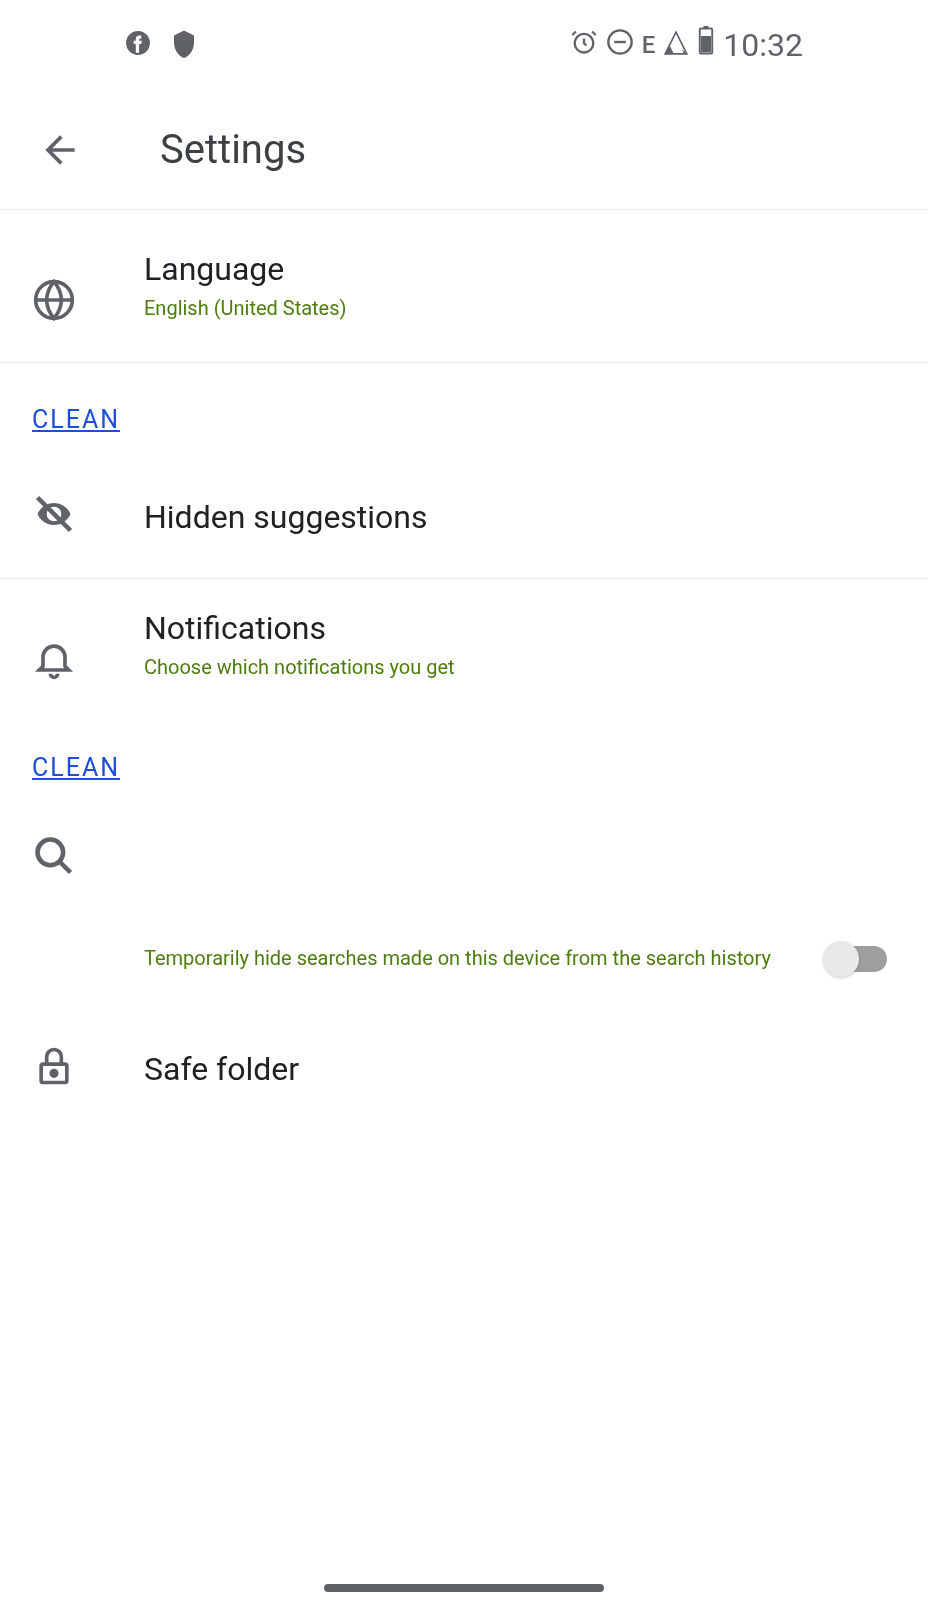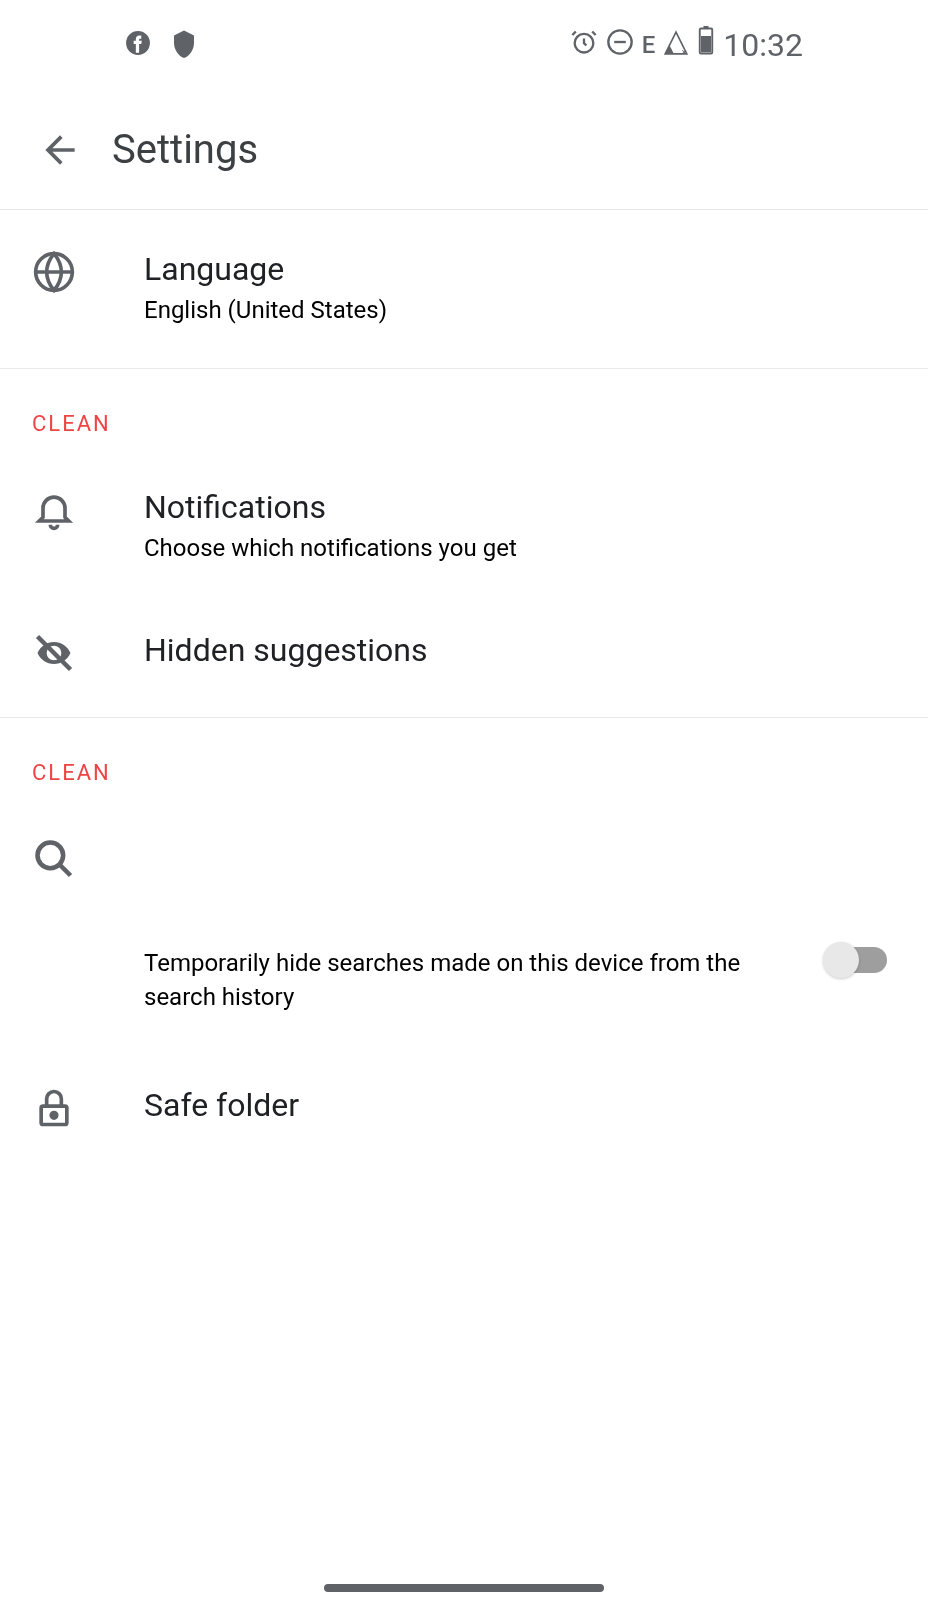--- a/index.html
+++ b/index.html
@@ -34,21 +34,21 @@
       font-size: 32px;
       color: #5f6368;
       letter-spacing: 0px;
     }
     
     .toolbar {
       height: 120px;
       display: flex;
       align-items: center;
       padding-left: 34px;
-      gap: 26px;
+      gap: 74px;
       border-bottom: 1px solid #e8eaed;
     }
     .back-arrow {
       width: 52px;
       height: 52px;
       display: flex;
       align-items: center;
       justify-content: center;
       cursor: pointer;
     }
@@ -58,29 +58,30 @@
       font-weight: 400;
     }
     
     .settings-list {
       display: flex;
       flex-direction: column;
     }
     
     .section-header {
       padding: 42px 32px 22px 32px;
-      font-size: 22px;
-      color: #ef4444;
+      font-size: 25px;
+      color: #1d4ed8;
       letter-spacing: 2px;
       font-weight: 400;
+      text-decoration: underline;
     }
     
     .setting-item {
       display: flex;
-      align-items: flex-start;
+      align-items: flex-end;
       padding: 24px 32px;
       min-height: 96px;
       cursor: pointer;
     }
     .setting-item.with-border {
       border-bottom: 1px solid #e8eaed;
     }
     .setting-icon {
       width: 112px;
       display: flex;
@@ -98,22 +99,22 @@
       display: flex;
       flex-direction: column;
       gap: 6px;
     }
     .setting-title {
       font-size: 32px;
       color: #202124;
       font-weight: 400;
     }
     .setting-subtitle {
-      font-size: 24px;
-      color: #000000;
+      font-size: 20px;
+      color: #4d7c0f;
       line-height: 1.4;
     }
     .toggle-container {
       width: 80px;
       display: flex;
       align-items: center;
       justify-content: center;
     }
     .toggle {
       position: relative;
@@ -217,41 +218,41 @@
         </svg>
     </div>
     <div class="setting-text">
       <div class="setting-title">Language</div>
       <div class="setting-subtitle">English (United States)</div>
     </div>
   </div>
 
   <div class="section-header">CLEAN</div>
 
-  <div class="setting-item" style="padding-top:30px;padding-bottom:30px;">
-    <div class="setting-icon">
-      <svg viewBox="0 0 24 24" fill="none" stroke="#5f6368" stroke-width="2">
-          <path d="M18 16v-5a6 6 0 10-12 0v5l-2 2h16l-2-2zM10 20a2 2 0 004 0"></path>
-        </svg>
-    </div>
-    <div class="setting-text">
-      <div class="setting-title">Notifications</div>
-      <div class="setting-subtitle">Choose which notifications you get</div>
-    </div>
-  </div>
-
   <div class="setting-item with-border" style="padding-top:36px;padding-bottom:42px;">
     <div class="setting-icon">
       <svg viewBox="0 0 24 24" fill="#5f6368">
           <path d="M12 6c4 0 7.5 2.5 9 6-1.5 3.5-5 6-9 6s-7.5-2.5-9-6c1.5-3.5 5-6 9-6zm0 2a4 4 0 100 8 4 4 0 000-8z"></path>
           <path d="M3 3l18 18" stroke="#5f6368" stroke-width="2.5"></path>
         </svg>
     </div>
     <div class="setting-text">
       <div class="setting-title">Hidden suggestions</div>
+    </div>
+  </div>
+
+  <div class="setting-item" style="padding-top:30px;padding-bottom:30px;">
+    <div class="setting-icon">
+      <svg viewBox="0 0 24 24" fill="none" stroke="#5f6368" stroke-width="2">
+          <path d="M18 16v-5a6 6 0 10-12 0v5l-2 2h16l-2-2zM10 20a2 2 0 004 0"></path>
+        </svg>
+    </div>
+    <div class="setting-text">
+      <div class="setting-title">Notifications</div>
+      <div class="setting-subtitle">Choose which notifications you get</div>
     </div>
   </div>
 
   <div class="section-header">CLEAN</div>
 
   <div class="setting-item" style="padding-top:30px;padding-bottom:30px;">
     <div class="setting-icon">
       <svg viewBox="0 0 24 24" fill="none" stroke="#5f6368" stroke-width="2.5">
           <circle cx="10" cy="10" r="7"></circle>
           <path d="M21 21l-6-6"></path>

